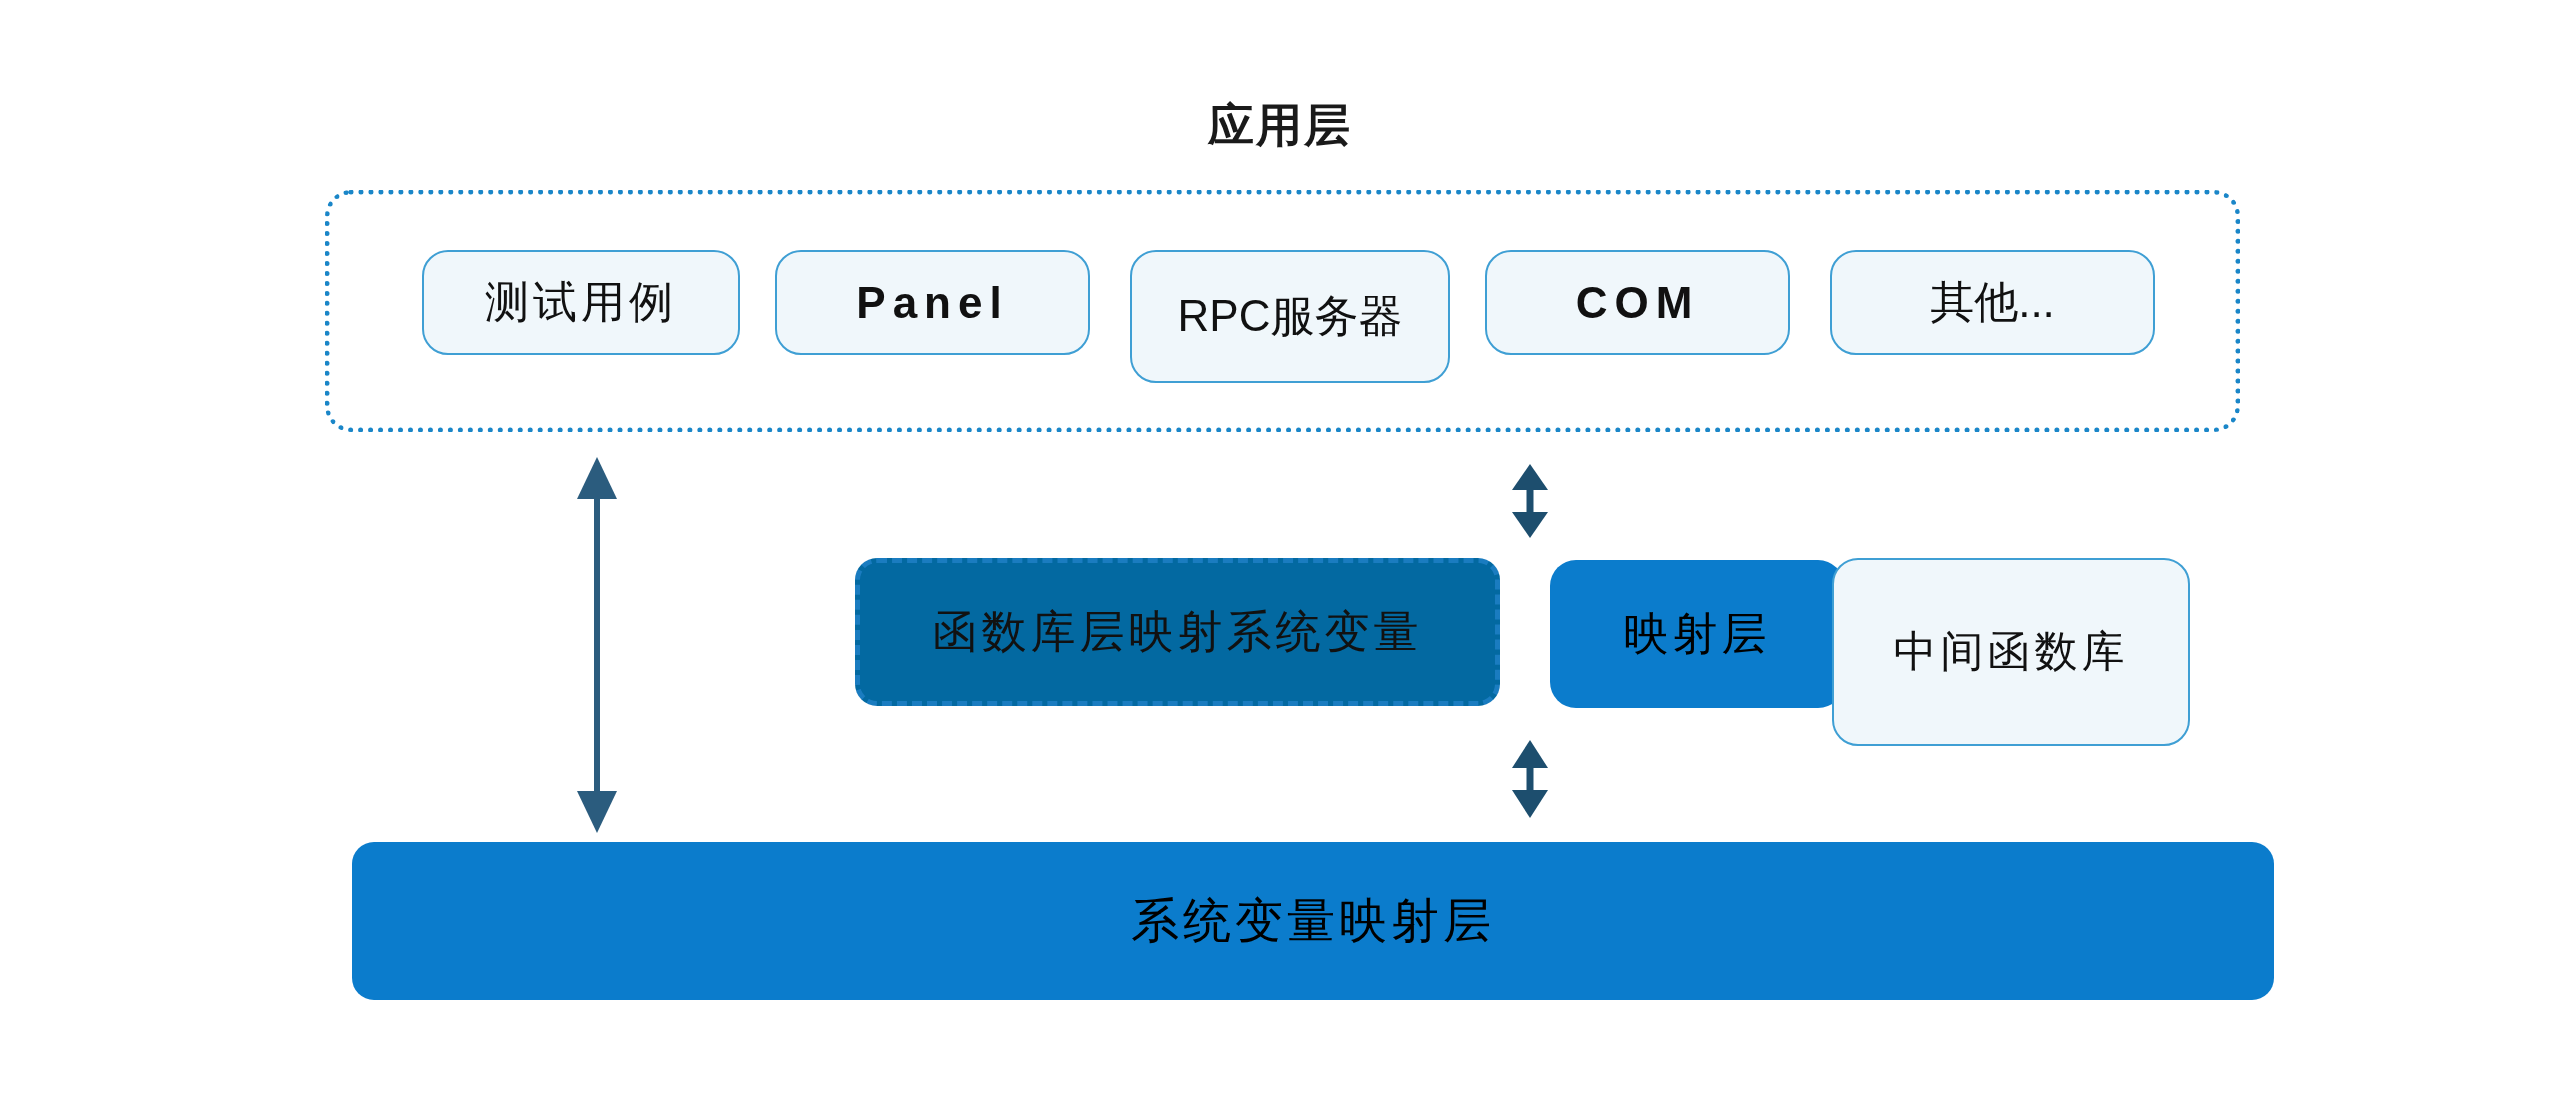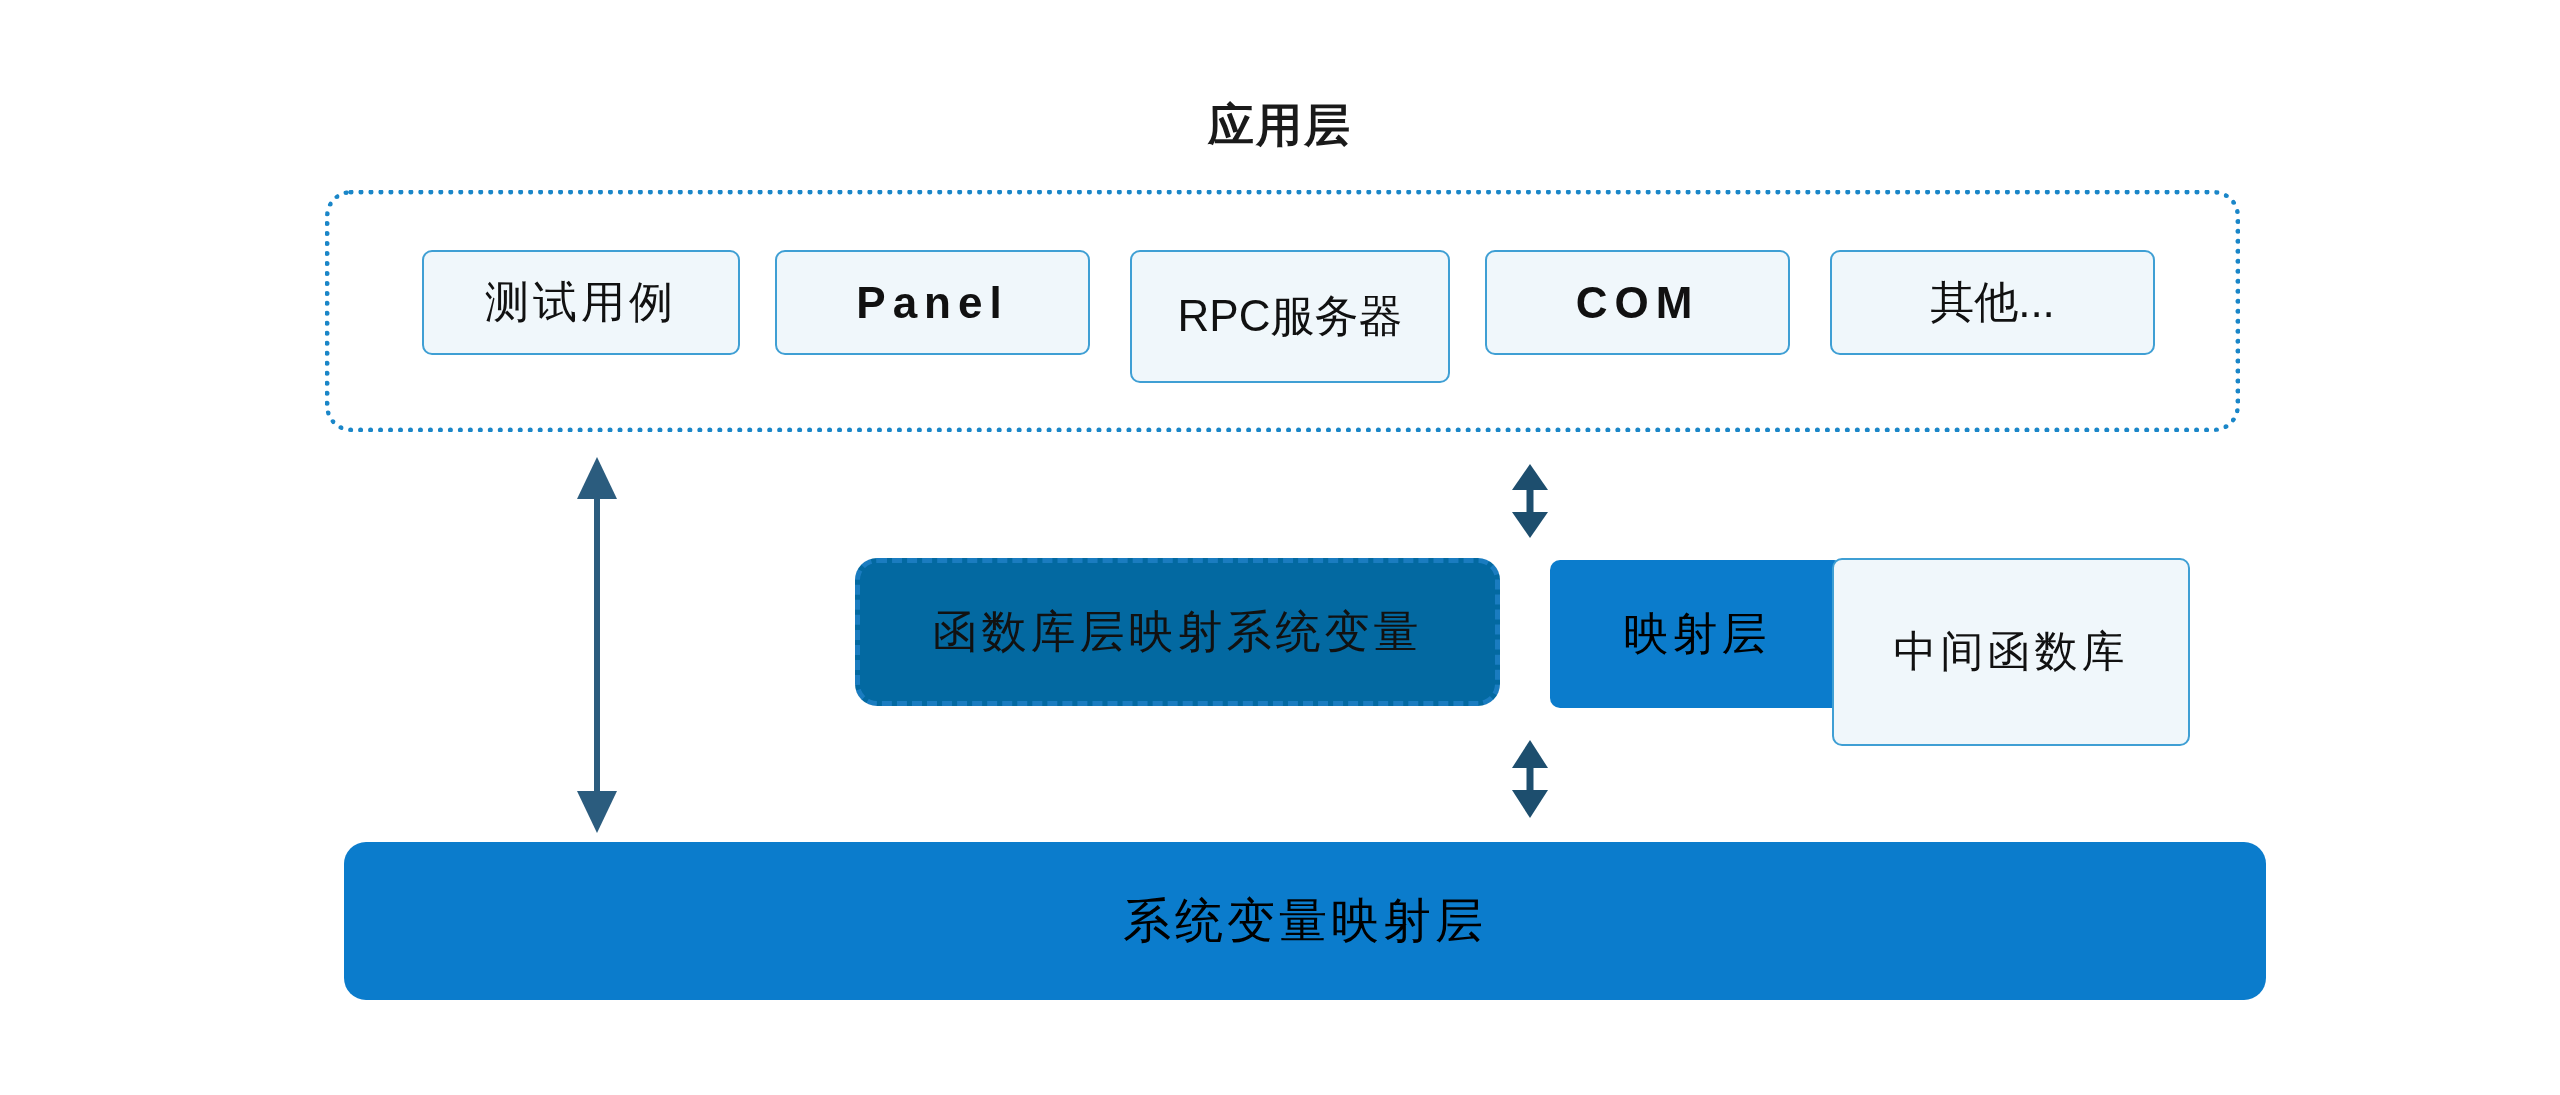--- a/index.html
+++ b/index.html
@@ -45,21 +45,21 @@
     background: transparent;
   }
 
   
   .node {
     position: absolute;
     box-sizing: border-box;
     display: flex;
     align-items: center;
     justify-content: center;
-    border-radius: 10px;
+    border-radius: 26px;
     font-size: 44px;
     color: #111111;
     white-space: nowrap;
   }
   .node.light {
     background: #f0f7fb;
     border: 2.5px solid #3f9fd4;
   }
   .node.solid {
     background: #0b7ccc;
@@ -87,21 +87,21 @@
   #node-com        { left: 1485px; top: 250px; width: 305px; height: 105px; }
   #node-other      { left: 1830px; top: 250px; width: 325px; height: 105px; }
 
   
   #node-funclib-map { left: 855px;  top: 558px; width: 645px; height: 148px; font-size: 45px; }
   #node-maplayer    { left: 1518px; top: 560px; width: 294px; height: 148px; font-size: 45px; }
   #node-midfunclib  { left: 1832px; top: 558px; width: 358px; height: 188px; font-size: 43px; }
 
   
   #node-sysvar-map {
-    left: 312px;
+    left: 320px;
     top: 842px;
     width: 1922px;
     height: 158px;
     border-radius: 22px;
     font-size: 48px;
   }
 
   
   .arrow {
     position: absolute;

